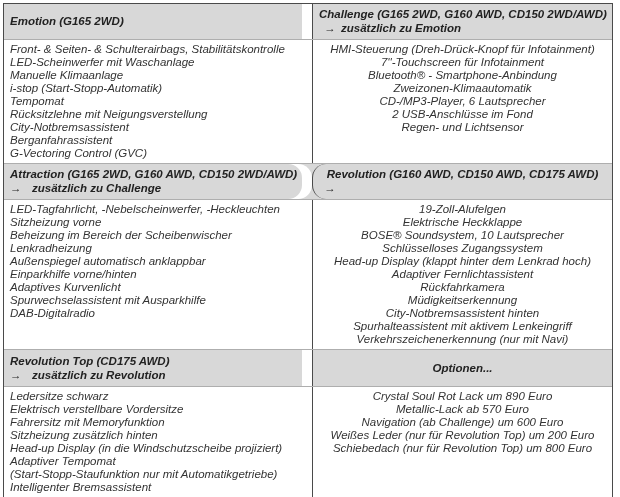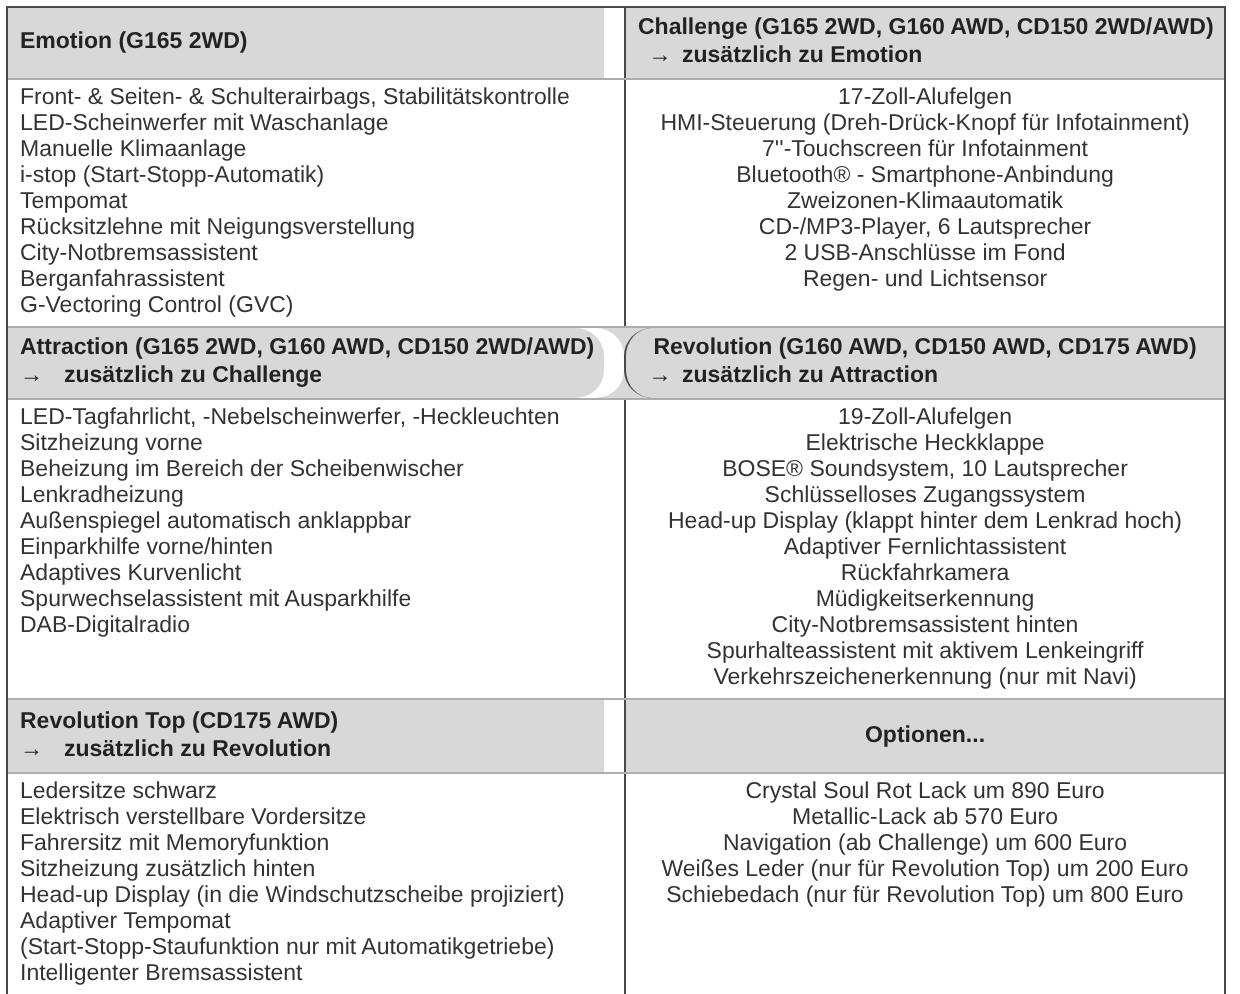--- a/index.html
+++ b/index.html
@@ -3,21 +3,21 @@
 <meta charset="utf-8">
 <style>
   * { margin: 0; padding: 0; box-sizing: border-box; }
   html, body { width: 620px; background: #ffffff; }
   body {
     width: 620px; height: 497px;
     font-family: "Liberation Sans", "DejaVu Sans", sans-serif;
     color: #333333;
     overflow: hidden;
   }
-  .page { position: relative; width: 620px; height: 497px; background: #ffffff; }
+  .page { position: relative; width: 620px; height: 497px; background: #ffffff; font-style: italic; }
 
   .spec-table {
     position: absolute; left: 3px; top: 3px;
     width: 610px;
     border: 1px solid #4a4a4a;
     background: #ffffff;
   }
   .trow { display: grid; grid-template-columns: 308px 1fr; }
 
   
@@ -82,21 +82,20 @@
           <div class="feat-line">LED-Scheinwerfer mit Waschanlage</div>
           <div class="feat-line">Manuelle Klimaanlage</div>
           <div class="feat-line">i-stop (Start-Stopp-Automatik)</div>
           <div class="feat-line">Tempomat</div>
           <div class="feat-line">Rücksitzlehne mit Neigungsverstellung</div>
           <div class="feat-line">City-Notbremsassistent</div>
           <div class="feat-line">Berganfahrassistent</div>
           <div class="feat-line">G-Vectoring Control (GVC)</div>
         </div>
       <div class="cell bcell right">
-          <div class="feat-line">17-Zoll-Alufelgen</div>
           <div class="feat-line">HMI-Steuerung (Dreh-Drück-Knopf für Infotainment)</div>
           <div class="feat-line">7''-Touchscreen für Infotainment</div>
           <div class="feat-line">Bluetooth® - Smartphone-Anbindung</div>
           <div class="feat-line">Zweizonen-Klimaautomatik</div>
           <div class="feat-line">CD-/MP3-Player, 6 Lautsprecher</div>
           <div class="feat-line">2 USB-Anschlüsse im Fond</div>
           <div class="feat-line">Regen- und Lichtsensor</div>
         </div>
     </div>
 
@@ -105,21 +104,20 @@
         <div class="title">Attraction (G165 2WD, G160 AWD, CD150 2WD/AWD)</div>
         <div class="subtitle">
           <span class="arrow">→</span>
           <span>zusätzlich zu Challenge</span>
         </div>
       </div>
       <div class="cell hcell h2 right">
         <div class="title">Revolution (G160 AWD, CD150 AWD, CD175 AWD)</div>
         <div class="subtitle">
           <span class="arrow">→</span>
-          <span>zusätzlich zu Attraction</span>
         </div>
       </div>
     </div>
 
     <div class="trow body">
       <div class="cell bcell left">
           <div class="feat-line">LED-Tagfahrlicht, -Nebelscheinwerfer, -Heckleuchten</div>
           <div class="feat-line">Sitzheizung vorne</div>
           <div class="feat-line">Beheizung im Bereich der Scheibenwischer</div>
           <div class="feat-line">Lenkradheizung</div>

